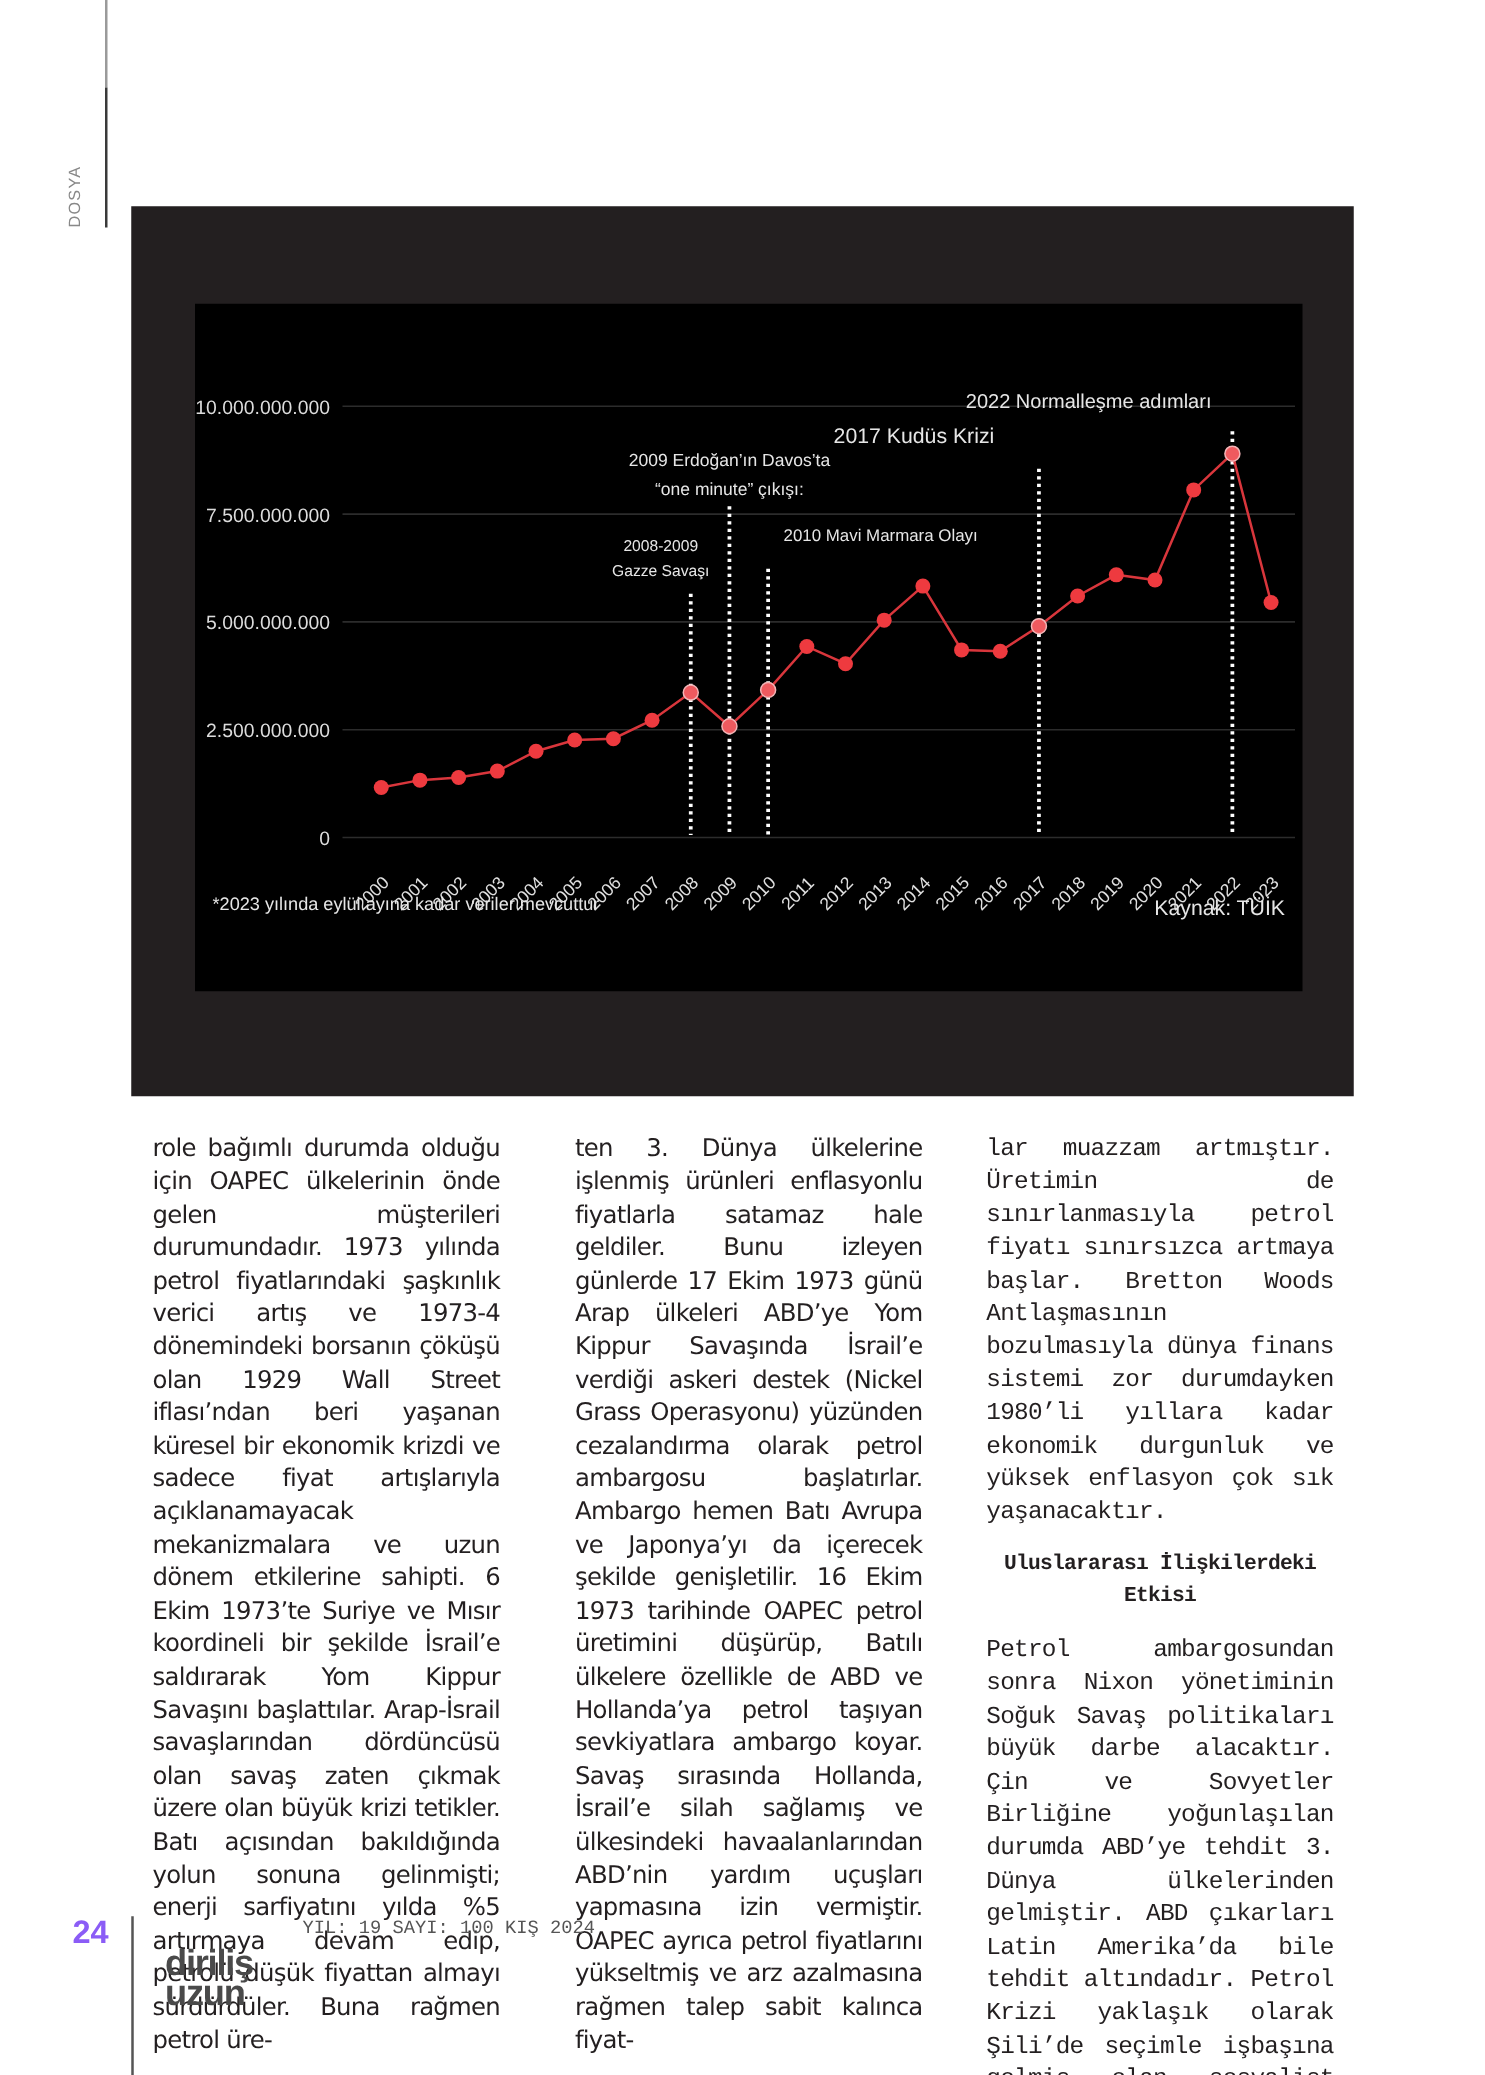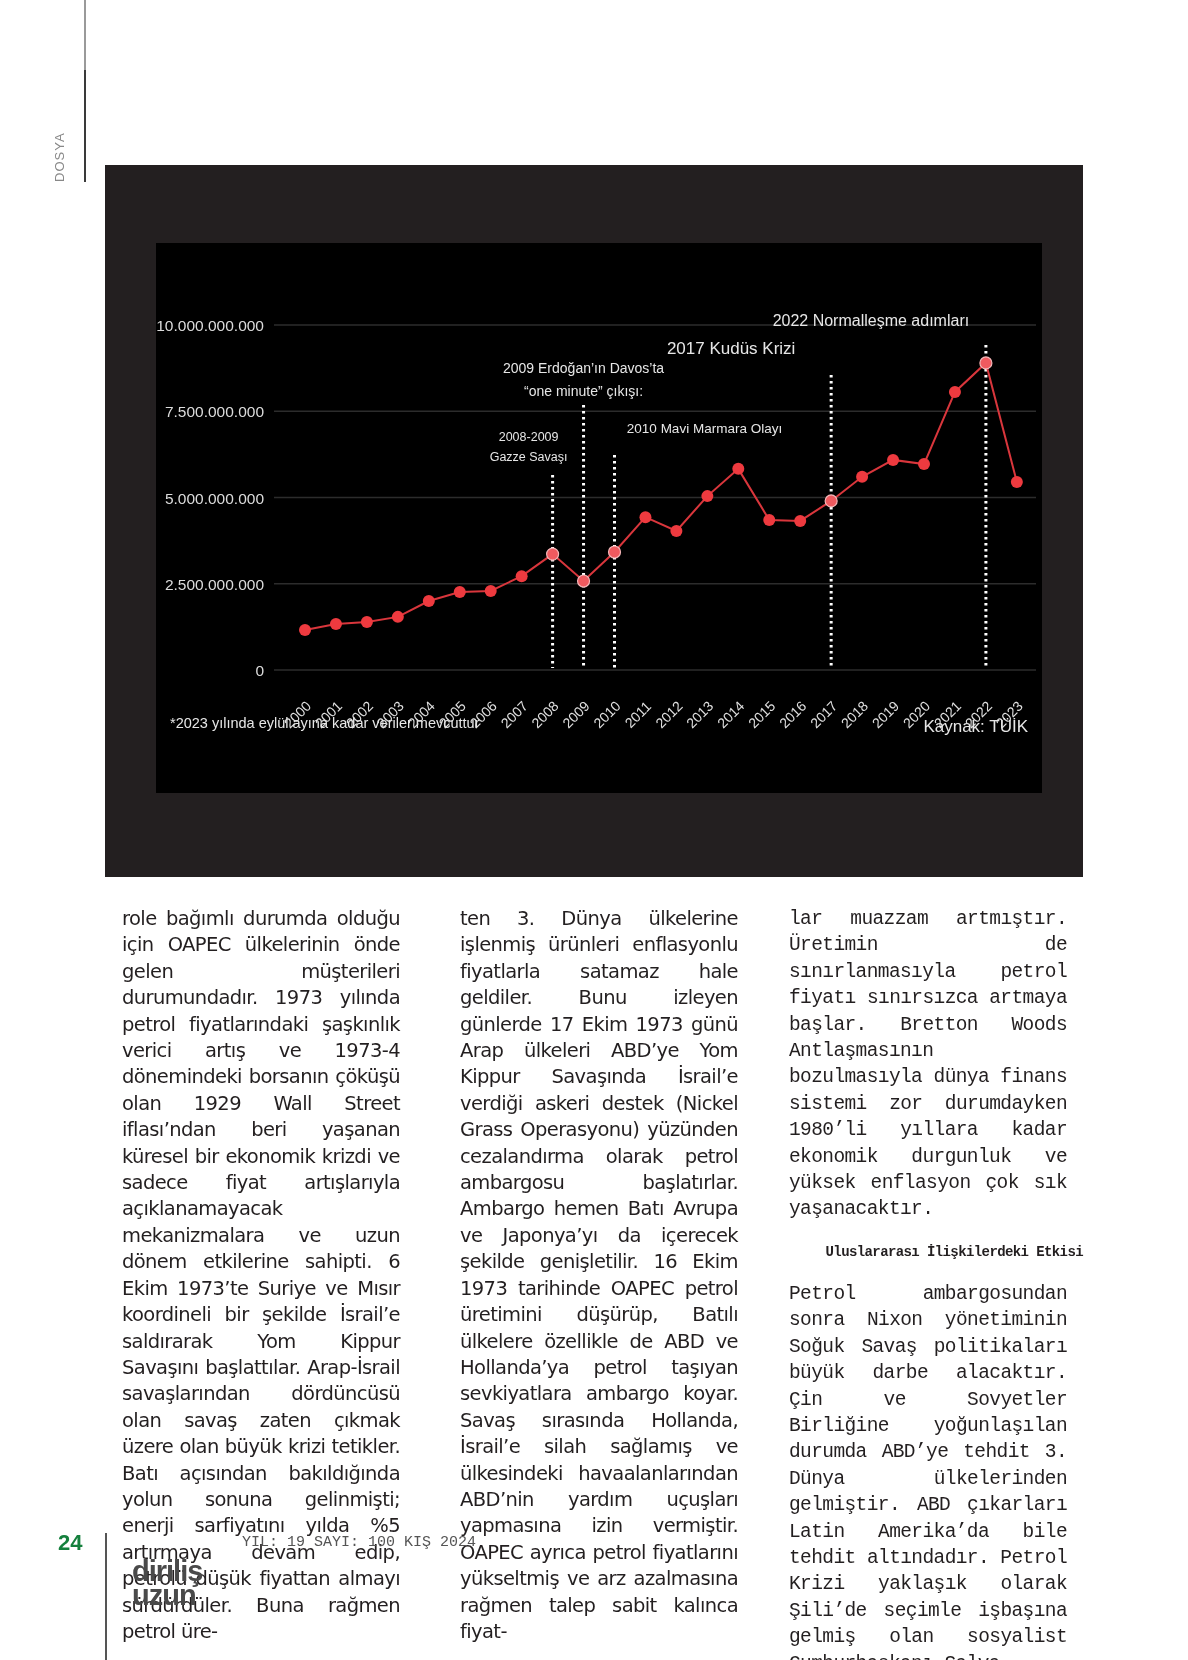--- a/index.html
+++ b/index.html
@@ -9,22 +9,22 @@
   .side-line-dark { position:absolute; left:84px; top:70px; width:2px; height:112px; background:#3a3a3a; }
   .section-label { position:absolute; left:52px; top:182px; transform:rotate(-90deg); transform-origin:left top;
          font-size:13px; letter-spacing:1px; color:#888; font-family:"Liberation Sans", sans-serif; }
   .panel { position:absolute; left:105px; top:165px; width:978px; height:712px; background:#231f20; }
   .chart { position:absolute; left:156px; top:243px; width:886px; height:550px; background:#000; }
   svg text { font-family:"Liberation Sans", sans-serif; }
   .col { position:absolute; top:890px; width:310px; font-size:19.5px; line-height:26.4px;
          text-align:justify; color:#231f20; font-family:"DejaVu Sans", sans-serif; letter-spacing:-0.6px; }
   .col p { margin:16px; }
   .col1 { left:106px; } .col2 { left:444px; } .col3 { left:773px;font-family:Liberation Mono, monospace; }
-  .col h3 { font-size:14px; font-weight:bold; margin:12px 0 12px 0; line-height:26px; text-align:right; }
-  .page-num { position:absolute; left:58px; top:1530px; font-size:22px; font-weight:bold; color:#15803d;
+  .col h3 { font-size:17px; font-weight:bold; margin:12px 0 12px 0; line-height:26px; text-align:center; }
+  .page-num { position:absolute; left:58px; top:1530px; font-size:26px; font-weight:bold; color:#8b5cf6;
          font-family:"Liberation Sans", sans-serif; }
   .footer-line { position:absolute; left:105px; top:1533px; width:2px; height:127px; background:#555; }
   .logo { position:absolute; left:132px; top:1559px; font-family:"Liberation Sans", sans-serif; font-weight:bold;
          color:#4a4a4a; font-size:29px; line-height:24px; letter-spacing:-1px; text-align:left; }
   .issue { position:absolute; left:242px; top:1534px; font-size:15px; color:#555; font-family:Liberation Mono, monospace; }
 </style>
 </head>
 <body>
 
 <div class="side-line-top"></div>

